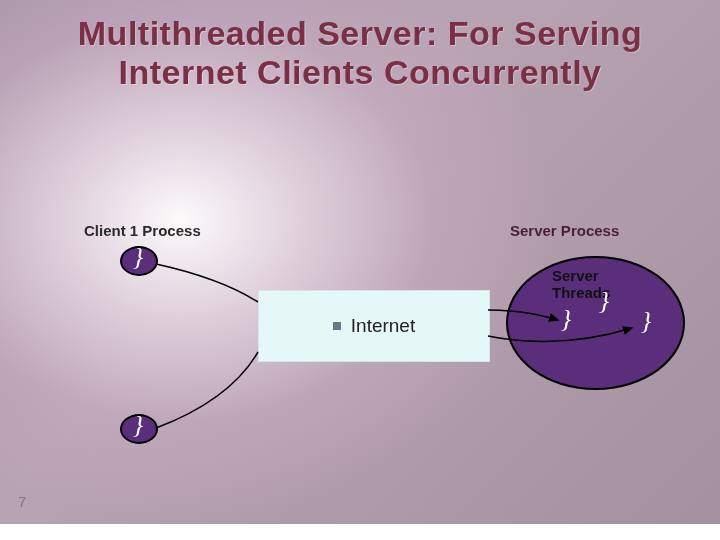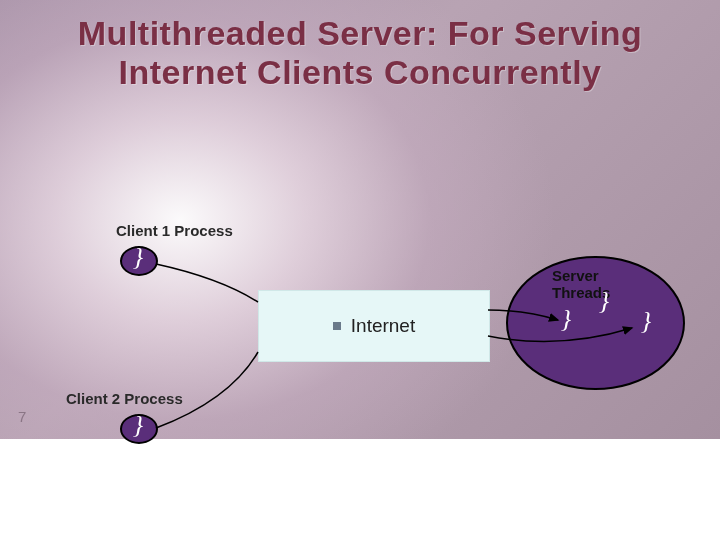--- a/index.html
+++ b/index.html
@@ -6,21 +6,21 @@
     margin: 0;
     padding: 0;
     width: 720px;
     height: 540px;
     overflow: hidden;
     font-family: "Segoe UI", "Helvetica Neue", Arial, sans-serif;
   }
   .slide {
     position: relative;
     width: 720px;
-    height: 439px;
+    height: 524px;
     background:
       radial-gradient(ellipse 500px 400px at 180px 220px,
         rgba(255,255,255,0.95) 0%,
         rgba(240,225,235,0.7) 25%,
         rgba(200,175,195,0.5) 50%,
         rgba(160,140,160,0.0) 75%),
       linear-gradient(135deg, #a893a8 0%, #b8a3b3 40%, #a590a0 100%);
   }
   .title {
     position: absolute;
@@ -113,22 +113,22 @@
 </head>
 <body>
 
 <div class="slide">
 
   <div class="title">
     <span>Multithreaded Server: For Serving</span><br>
     <span>Internet Clients Concurrently</span>
   </div>
 
-  <div class="label" style="left:84px; top:222px;margin-left:32px;">Client 1 Process</div>
-  <div class="label" style="left:66px; top:390px;">Client 2 Process</div>
+  <div class="label" style="left:84px; top:222px;">Client 1 Process</div>
+  <div class="label server-process" style="left:510px; top:222px;">Server Process</div>
 
   <div class="thread-ellipse" style="left:120px; top:246px;"></div>
   <div class="squiggle" style="left:128px; top:248px; width:20px;">}</div>
 
   <div class="thread-ellipse" style="left:120px; top:414px;"></div>
   <div class="squiggle" style="left:128px; top:416px; width:20px;">}</div>
 
   <div class="server-ellipse" style="left:506px; top:256px;"></div>
 
   <div class="server-threads-label" style="left:552px; top:268px; white-space:pre-line;">Server

